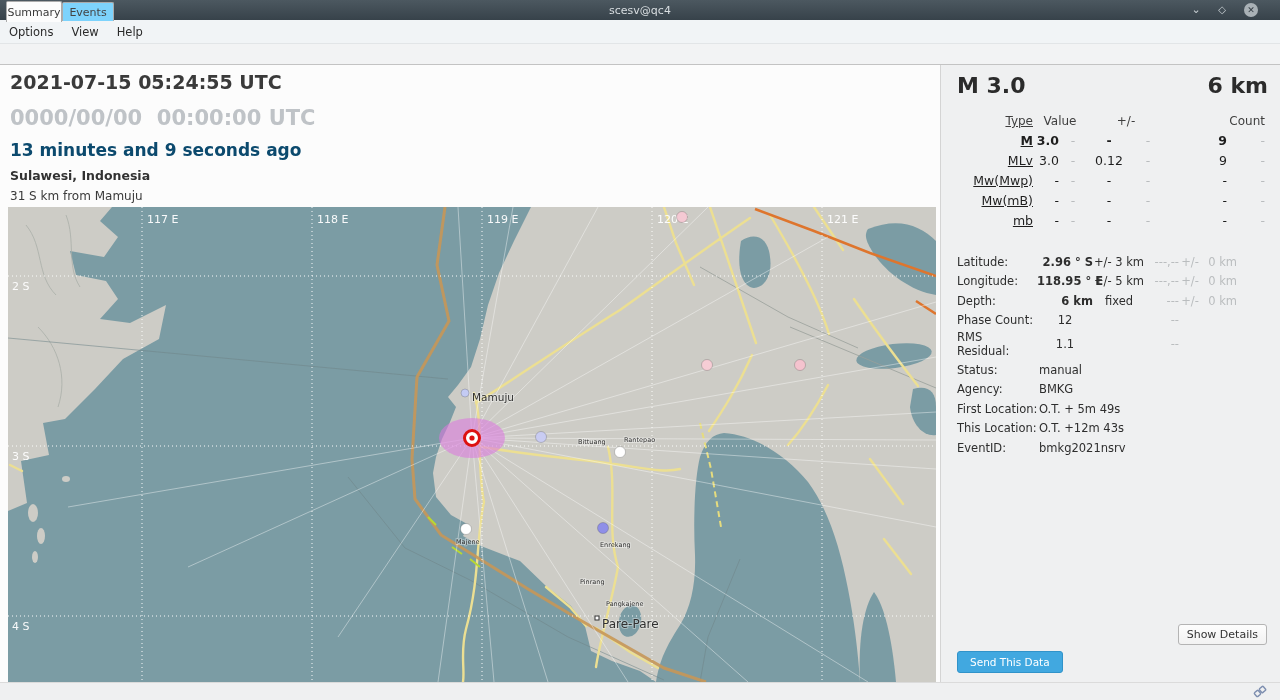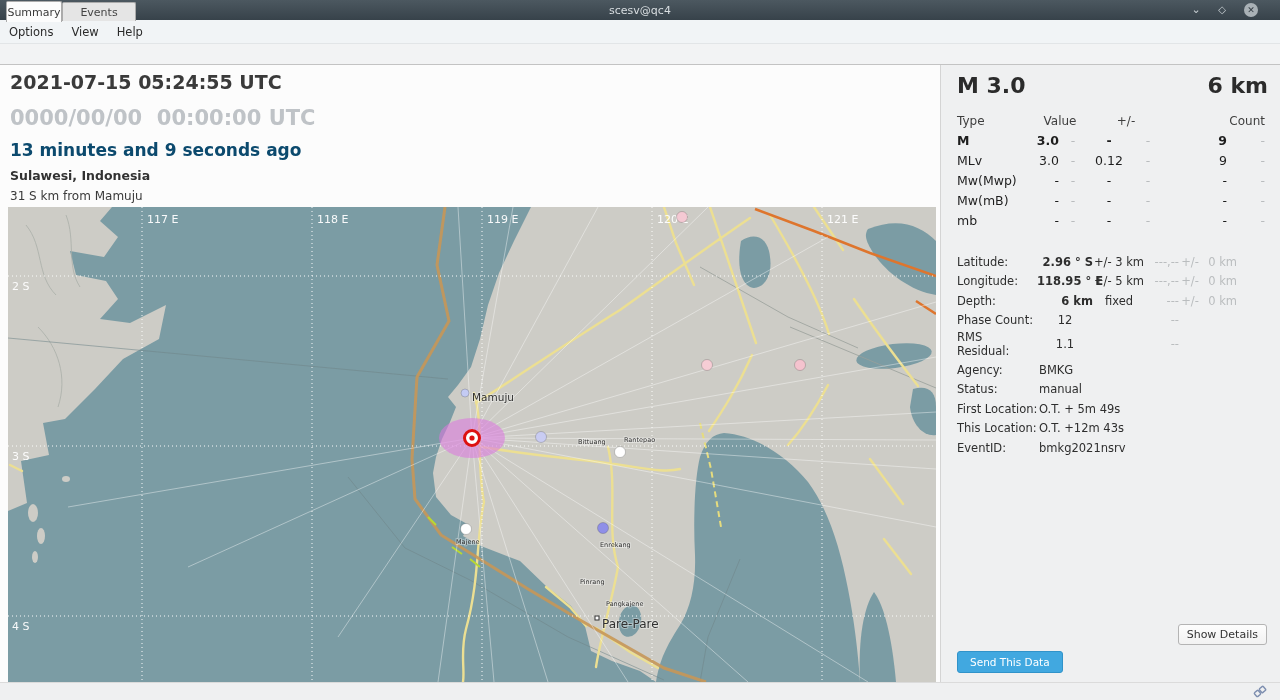--- a/index.html
+++ b/index.html
@@ -22,21 +22,21 @@
   .menuitem{font-size:11.5px;color:#2B2B2B;padding:0 9px;height:100%;display:flex;align-items:center;}
   .menuitem:first-child{padding-left:9px;}
 
   
   .tabstrip{position:absolute;left:0;top:44px;width:1280px;height:21px;background:#F2F3F4;}
   .tabline{position:absolute;left:0;top:64px;width:1280px;height:0;border-top:1px solid #C3C3C3;}
   .tab{position:absolute;top:2px;height:19px;font-size:11px;color:#3A3A3A;
     display:flex;align-items:center;justify-content:center;border:1px solid #ABABAB;border-bottom:none;
     border-radius:2px 2px 0 0;box-sizing:border-box;z-index:2;}
   .tab.active{left:6px;width:56px;background:#FCFCFC;height:21px;top:1px;}
-  .tab.inactive{left:62px;width:74px;background:#e5e5e5;color:#444;}
+  .tab.inactive{left:62px;width:52px;background:#7dd3fc;color:#444;}
 
   
   .t1{position:absolute;left:10px;top:71px;font-size:19px;font-weight:bold;color:#3A3A3A;}
   .t2{position:absolute;left:10px;top:106px;font-size:21px;font-weight:bold;color:#BFC3C7;white-space:pre;}
   .t3{position:absolute;left:10px;top:140px;font-size:17px;font-weight:bold;color:#0c4a6e;}
   .t4{position:absolute;left:10px;top:168px;font-size:12.5px;font-weight:bold;color:#323232;}
   .t5{position:absolute;left:10px;top:189px;font-size:12px;color:#3A3A3A;}
 
   
   .map{position:absolute;left:8px;top:207px;width:928px;height:475px;background:#7B9CA4;}
@@ -47,21 +47,21 @@
   .city{fill:#313131;font-weight:500;paint-order:stroke;stroke:#FFFFFF;stroke-width:2px;stroke-opacity:.35;}
   .station{stroke:rgba(60,60,60,.25);stroke-width:1;}
 
   
   .rpanel{position:absolute;left:940px;top:65px;width:340px;height:617px;background:#EFF0F1;border-left:1px solid #D4D4D4;box-sizing:border-box;}
   .maghdr{position:absolute;left:16px;top:8px;font-size:22px;font-weight:bold;color:#2B2B2B;}
   .depthhdr{position:absolute;right:12px;top:8px;font-size:22px;font-weight:bold;color:#2B2B2B;}
   .magtable{position:absolute;left:16px;top:47px;width:308px;}
   .magrow{display:grid;grid-template-columns:76px 26px 28px 44px 34px 62px 38px;height:20px;align-items:center;font-size:12.5px;color:#1E1E1E;}
   .magrow.hdr{height:18px;font-size:12px;color:#3E3E3E;}
-  .magrow .c0{text-align:left;} .magrow .c1{text-align:right;} .magrow .c2{text-align:center;}
+  .magrow .c0{text-align:right;text-decoration:underline;} .magrow .c1{text-align:right;} .magrow .c2{text-align:center;}
   .magrow .c3{text-align:center;} .magrow .c4{text-align:center;} .magrow .c5{text-align:right;} .magrow .c6{text-align:right;}
   .magrow .gray{color:#B9BCBE;}
   .magrow.bold .c0,.magrow.bold .c1,.magrow.bold .c3,.magrow.bold .c5{font-weight:bold;}
   .hspan23{grid-column:2/4;text-align:center;} .hspan45{grid-column:4/6;text-align:center;} .hspan67{grid-column:6/8;text-align:right;}
 
   .locblock{position:absolute;left:16px;top:187px;width:286px;}
   .locrow{display:grid;grid-template-columns:80px 56px 52px 34px 22px 36px;height:19.5px;align-items:center;font-size:11.5px;color:#2E2E2E;}
   .locrow .lv{text-align:right;font-weight:bold;white-space:nowrap;}
   .locrow.plain .lv{font-weight:normal;text-align:center;}
   .locrow .pe{text-align:center;white-space:nowrap;}
@@ -313,26 +313,26 @@
           <span class="lv">1.1</span>
           <span class="pe"></span>
           <span class="ga">--</span>
           <span class="gp"></span>
           <span class="ge"></span>
         </div>
       </div>
 
     <div class="metablock" id="metablock">
         <div class="metarow">
+          <span>Status:</span>
+          <span>manual</span>
+        </div>
+        <div class="metarow">
           <span>Agency:</span>
           <span>BMKG</span>
-        </div>
-        <div class="metarow">
-          <span>Status:</span>
-          <span>manual</span>
         </div>
         <div class="metarow">
           <span>First Location:</span>
           <span>O.T. + 5m 49s</span>
         </div>
         <div class="metarow">
           <span>This Location:</span>
           <span>O.T. +12m 43s</span>
         </div>
         <div class="metarow">

